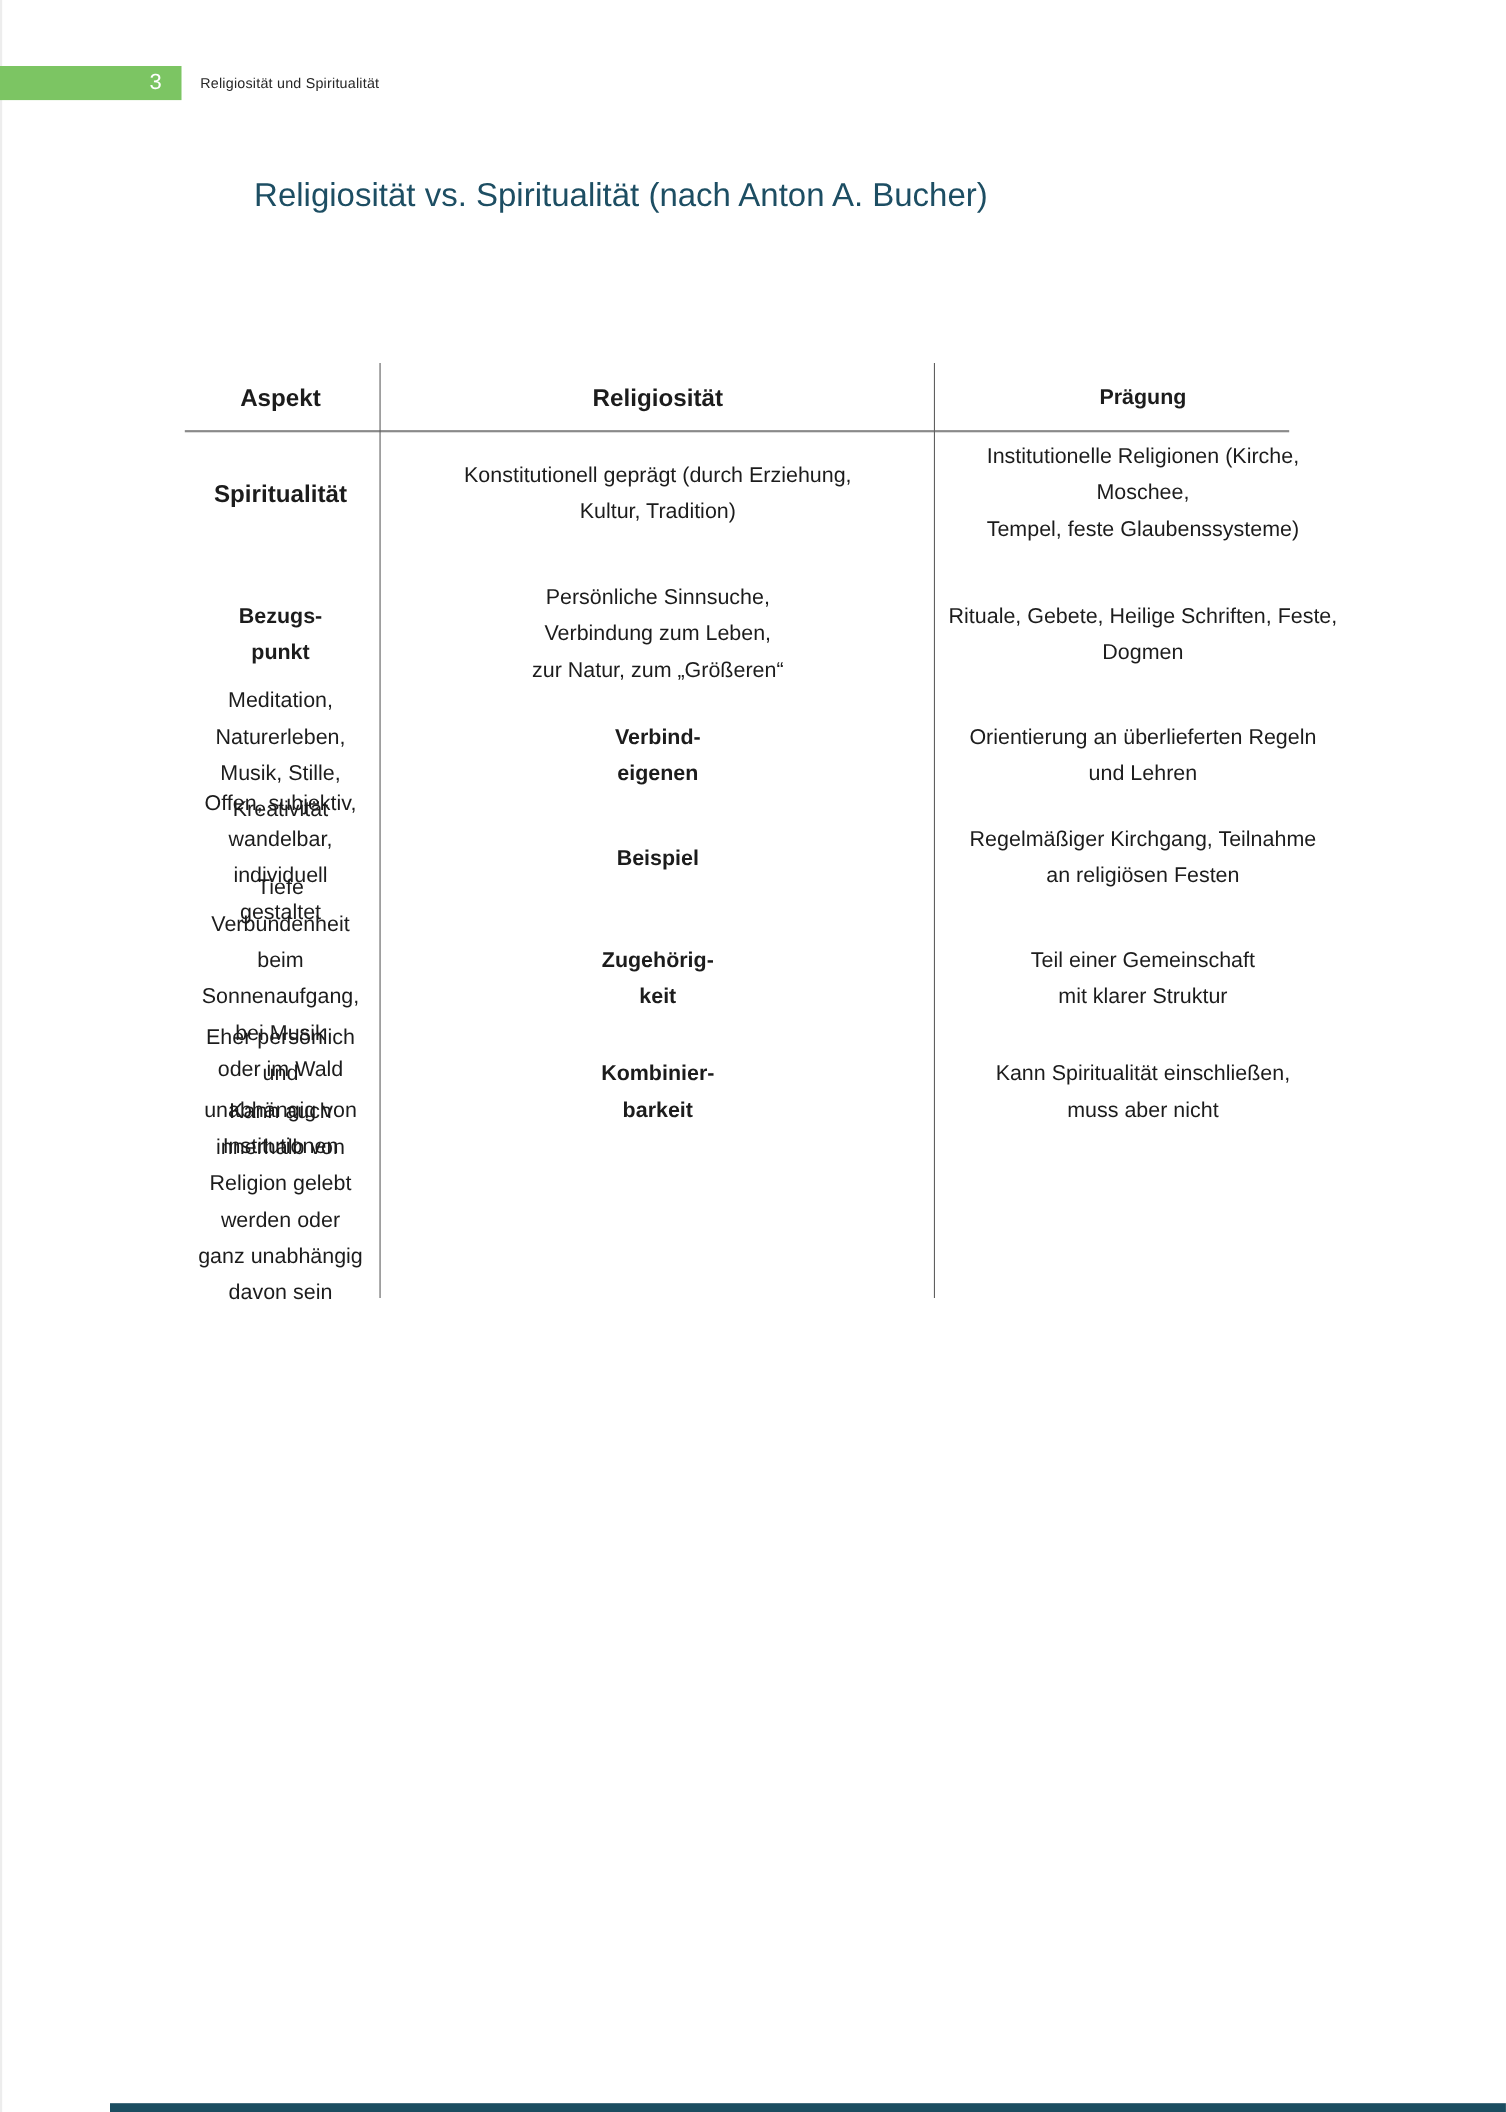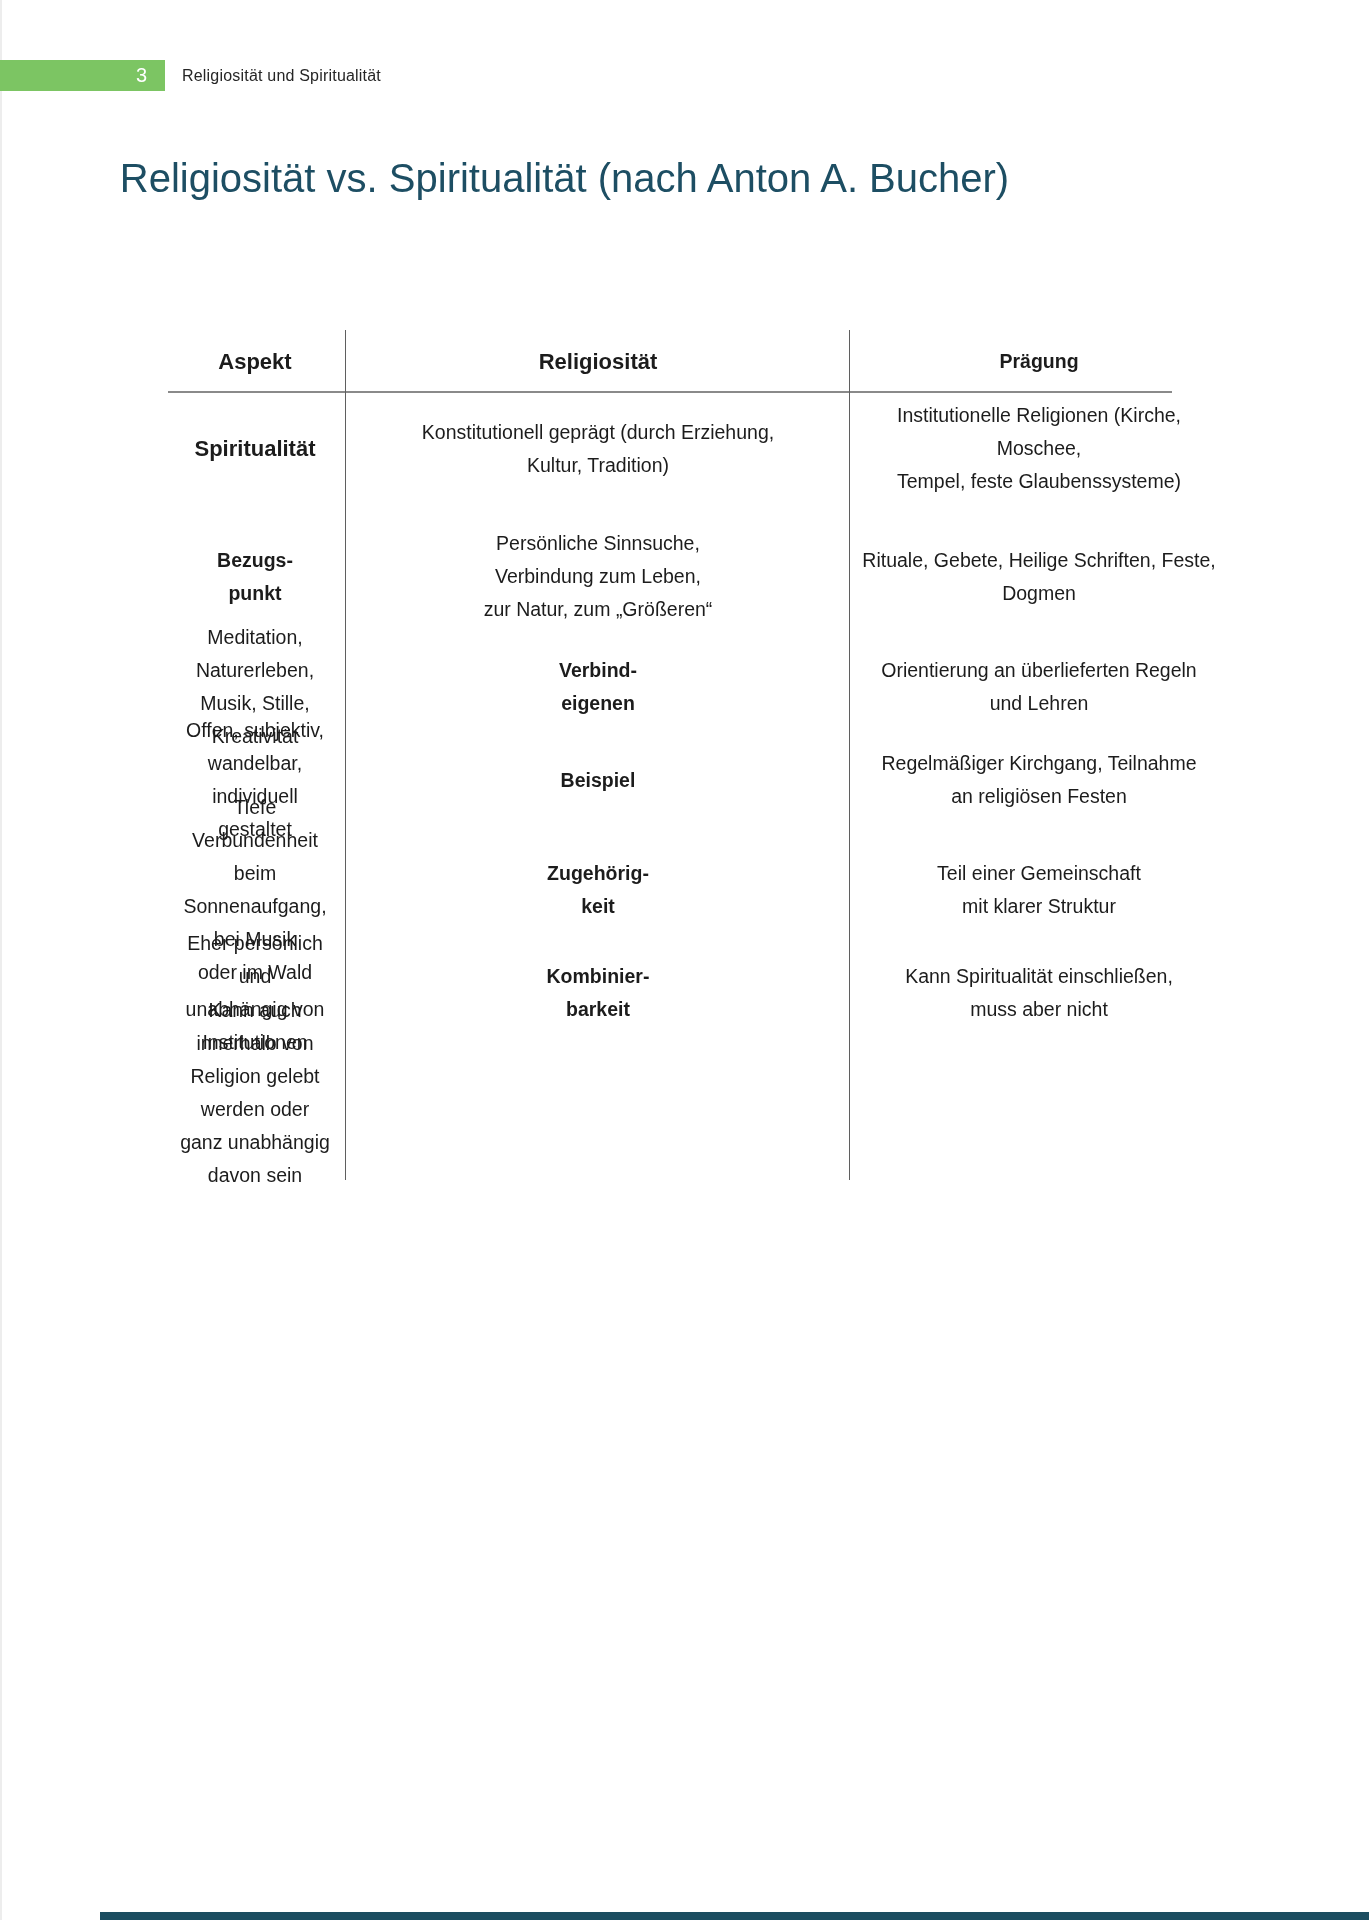--- a/index.html
+++ b/index.html
@@ -19,26 +19,26 @@
     position:absolute;left:0;top:60px;width:165px;height:31px;
     background:var(--green_badge,#7cc563);
     color:#ffffff;
     display:flex;align-items:center;justify-content:flex-end;
     padding-right:18px;box-sizing:border-box;
     font-size:20px;
   }
   .chapter-title{
     position:absolute;left:182px;top:60px;height:31px;
     display:flex;align-items:center;
-    font-size:16px;color:#262626;letter-spacing:0.2px;
+    font-size:13px;color:#262626;letter-spacing:0.2px;
   }
   .doc-title{
     position:absolute;left:0;top:152px;width:1129px;
     text-align:center;
-    font-size:40px;line-height:52px;
+    font-size:30px;line-height:52px;
     color:var(--title_color,#1d4e63);
   }
   .comparison-table{
     position:absolute;left:165px;top:330px;width:1062px;
     display:grid;
     grid-template-columns:180px 506px 376px;
     grid-template-rows:62px 113px 143px 77px 110px 110px 95px 105px;
   }
   .cell{
     display:flex;align-items:center;justify-content:center;

